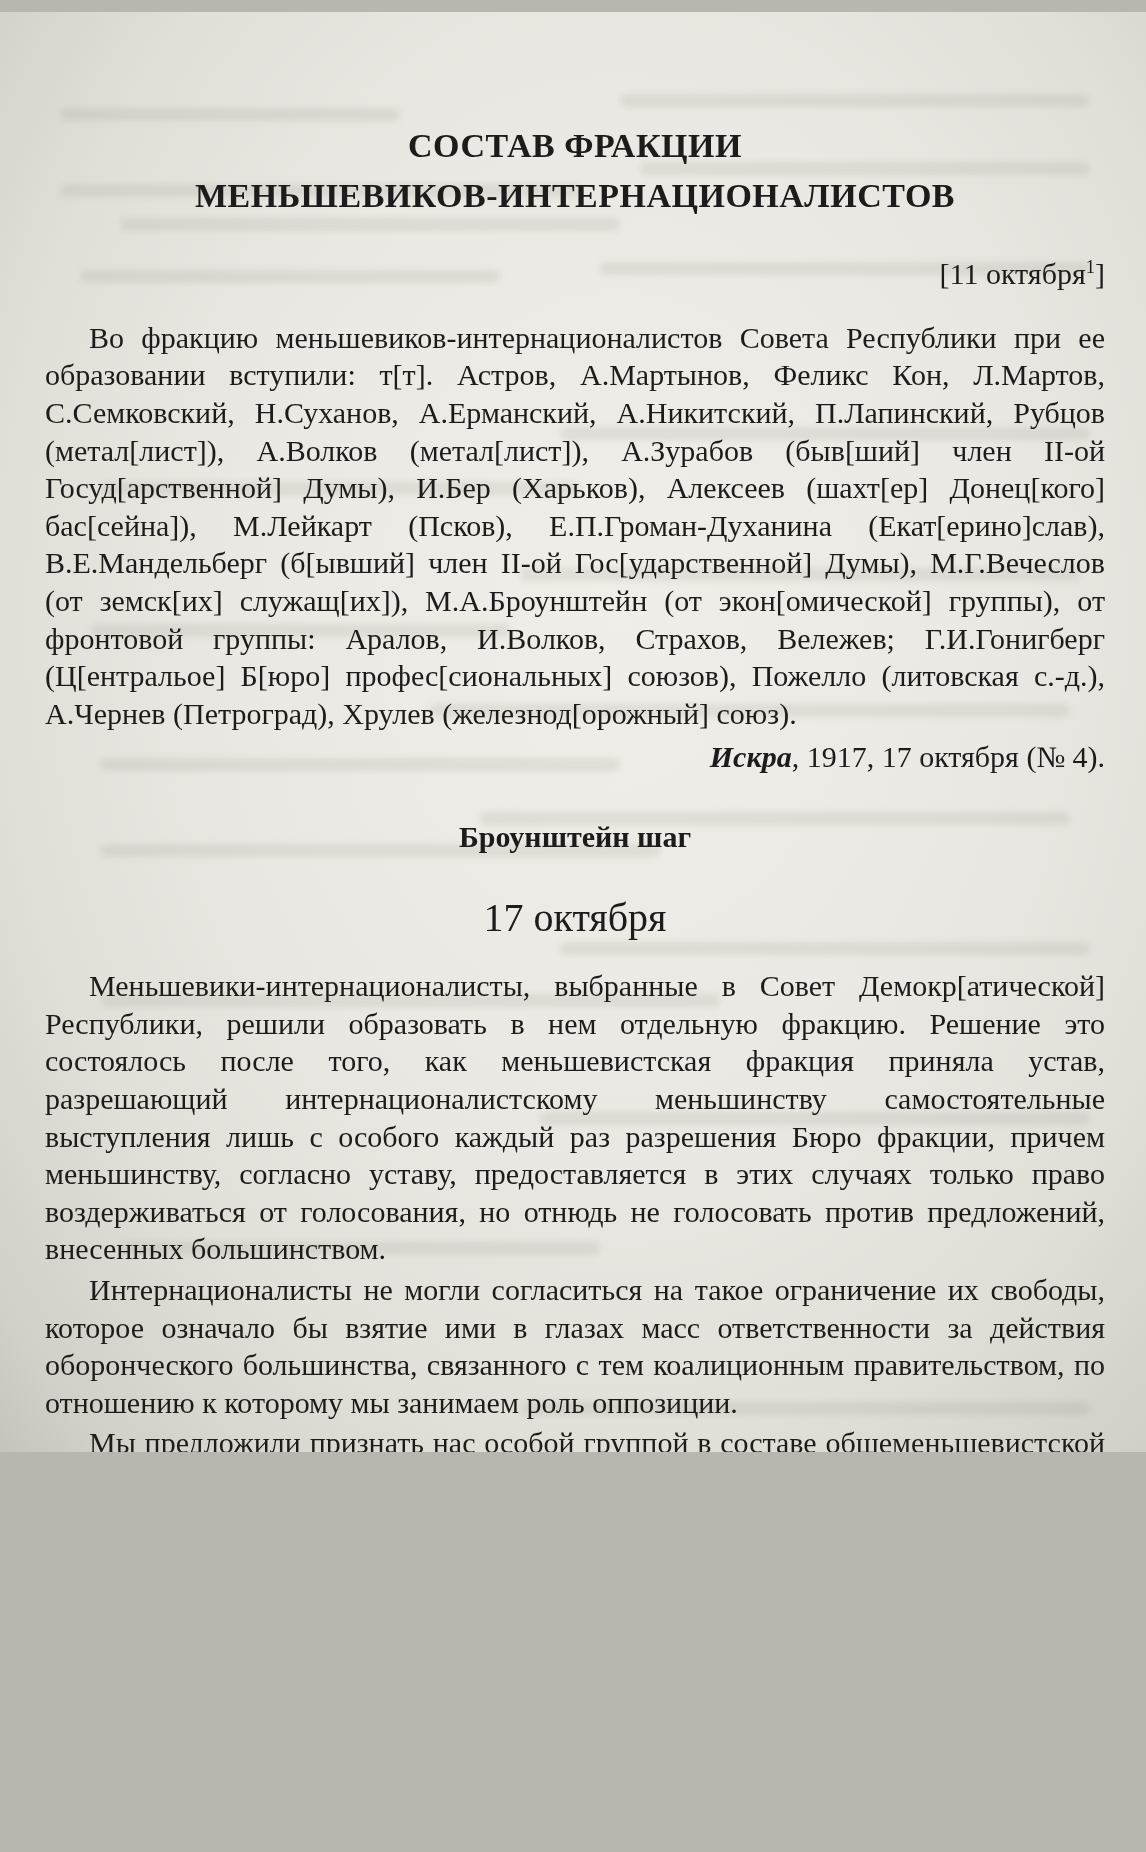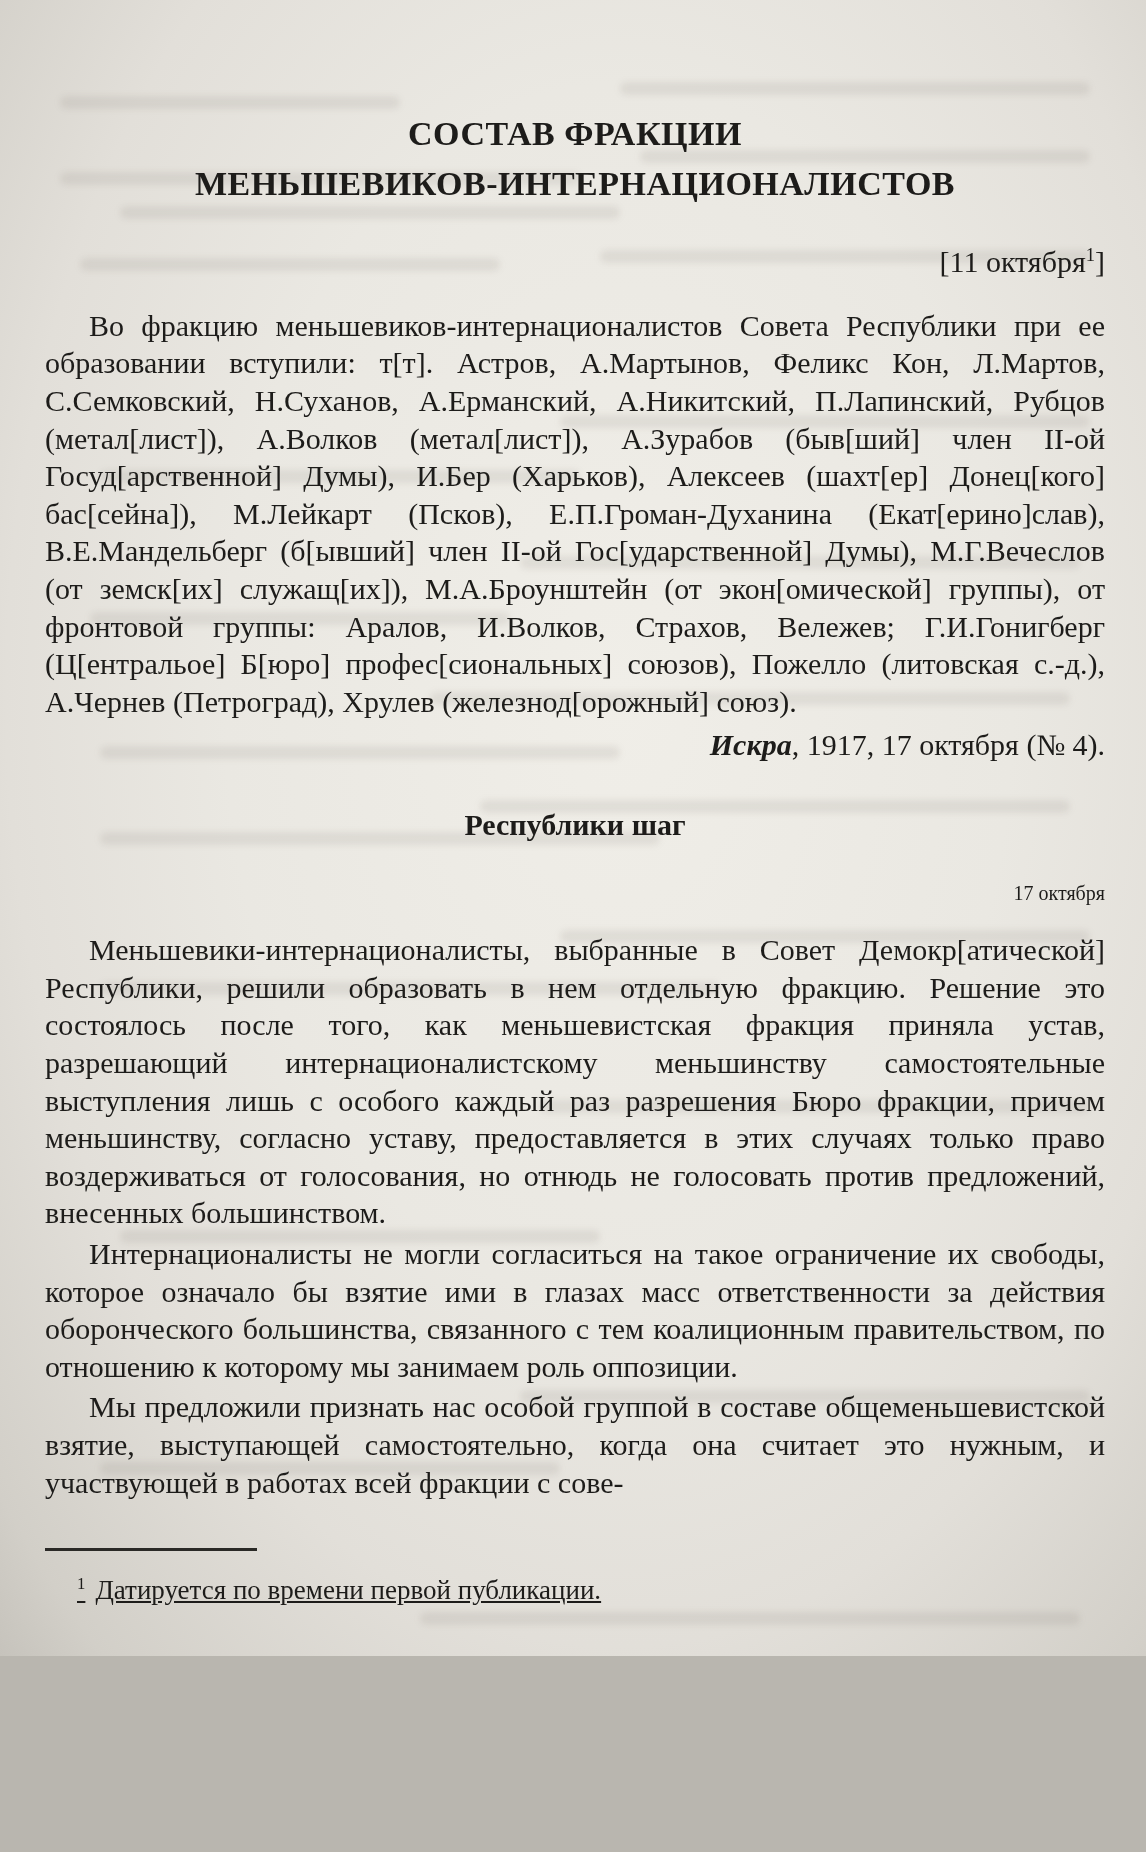--- a/index.html
+++ b/index.html
@@ -1,20 +1,20 @@
 <!DOCTYPE html>
 <html lang="ru"><head>
 <meta charset="utf-8">
 <style>
   html, body { margin: 0; padding: 0; background: #b9b6af; }
   .page {
     position: relative;
     width: 1146px;
-    height: 1656px;
-    margin: 0 auto;
+    height: 1440px;
+    margin: 12px auto;
     overflow: hidden;
     background:
       radial-gradient(ellipse at 54% 42%, #f0eee8 0%, #eae8e2 45%, #e2dfd9 70%, #d2cfc8 92%, #c6c3bc 100%);
     color: #1d1c1a;
     font-family: "Liberation Serif", "DejaVu Serif", serif;
   }
   
   .bleed {
     position: absolute;
     height: 13px;
@@ -73,22 +73,22 @@
   }
   .heading2 .emph { font-style: italic; }
   .subheading {
     margin-top: 46px;
     text-align: center;
     font-weight: bold;
     font-size: 30px;
   }
   .date-line2 {
     margin-top: 40px;
-    text-align: right;
-    font-size: 20px;
+    text-align: center;
+    font-size: 40px;
   }
   .editorial { margin-top: 26px; }
   .editorial .body-par + .body-par { margin-top: 3px; }
   .footnote-area {
     position: absolute;
     left: 45px;
     top: 1548px;
     width: 1060px;
     z-index: 1;
     text-decoration: underline;
@@ -156,21 +156,21 @@
       <span>[11 октября</span><sup class="fnref">1</sup><span>]</span>
     </div>
 
     <p class="body-par doc1-body">Во фракцию меньшевиков-интернационалистов Совета Республики при ее образовании вступили: т[т]. Астров, А.Мартынов, Феликс Кон, Л.Мартов, С.Семковский, Н.Суханов, А.Ерманский, А.Никитский, П.Лапинский, Рубцов (метал[лист]), А.Волков (метал[лист]), А.Зурабов (быв[ший] член II-ой Госуд[арственной] Думы), И.Бер (Харьков), Алексеев (шахт[ер] Донец[кого] бас[сейна]), М.Лейкарт (Псков), Е.П.Громан-Духанина (Екат[ерино]слав), В.Е.Мандельберг (б[ывший] член II-ой Гос[ударственной] Думы), М.Г.Вечеслов (от земск[их] служащ[их]), М.А.Броунштейн (от экон[омической] группы), от фронтовой группы: Аралов, И.Волков, Страхов, Вележев; Г.И.Гонигберг (Ц[ентральое] Б[юро] профес[сиональных] союзов), Пожелло (литовская с.-д.), А.Чернев (Петроград), Хрулев (железнод[орожный] союз).</p>
 
     <div class="source-line">
       <span class="source-title">Искра</span><span>, 1917, 17 октября (№ 4).</span>
     </div>
 
 
-    <h3 class="subheading">Республики шаг</h3>
+    <h3 class="subheading">Броунштейн шаг</h3>
 
     <div class="date-line2">17 октября</div>
 
     <div class="editorial">
       <p class="body-par">Меньшевики-интернационалисты, выбранные в Совет Демокр[атической] Республики, решили образовать в нем отдельную фракцию. Решение это состоялось после того, как меньшевистская фракция приняла устав, разрешающий интернационалистскому меньшинству самостоятельные выступления лишь с особого каждый раз разрешения Бюро фракции, причем меньшинству, согласно уставу, предоставляется в этих случаях только право воздерживаться от голосования, но отнюдь не голосовать против предложений, внесенных большинством.</p>
       <p class="body-par">Интернационалисты не могли согласиться на такое ограничение их свободы, которое означало бы взятие ими в глазах масс ответственности за действия оборонческого большинства, связанного с тем коалиционным правительством, по отношению к которому мы занимаем роль оппозиции.</p>
       <p class="body-par">Мы предложили признать нас особой группой в составе общеменьшевистской взятие, выступающей самостоятельно, когда она считает это нужным, и участвующей в работах всей фракции с сове-</p>
     </div>
 
   </div>

